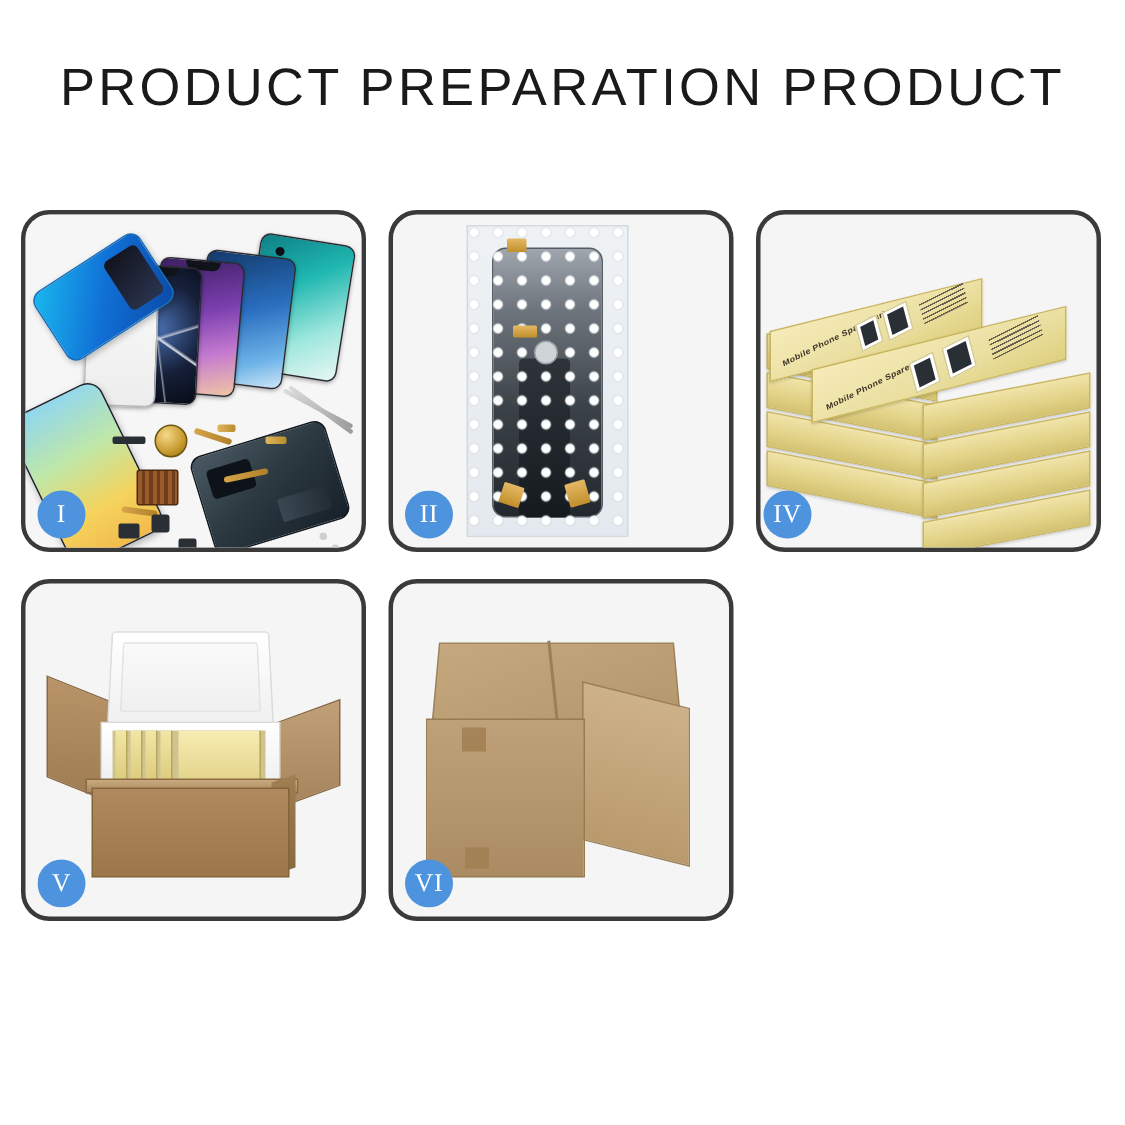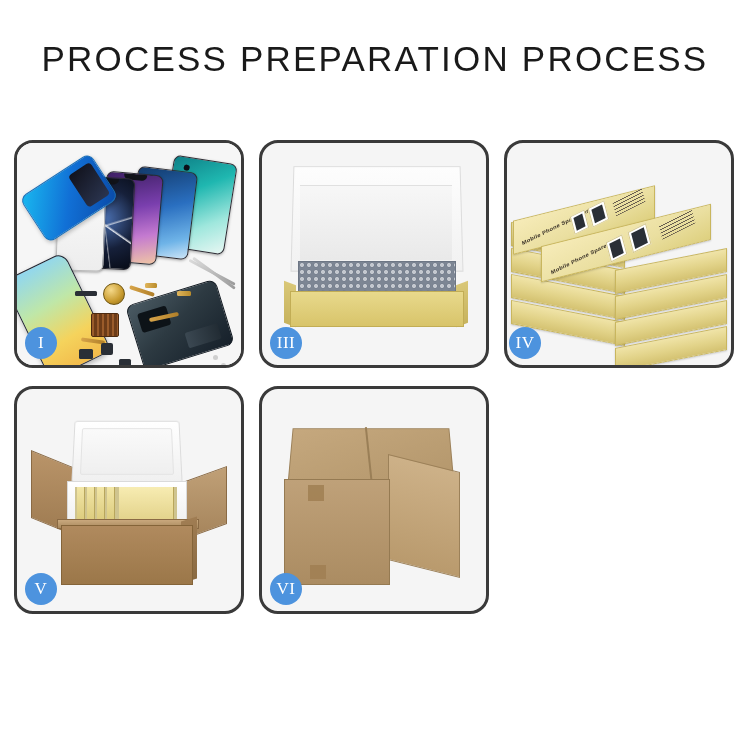--- a/index.html
+++ b/index.html
@@ -355,21 +355,21 @@
     transform:skewY(14deg);
   }
   .c6-tape {
     position:absolute; background:#a07f52; opacity:.85;
   }
 </style>
 </head>
 <body>
 
 <div class="header">
-  <div class="title">PROCESS PREPARATION PROCESS</div>
+  <div class="title">PRODUCT PREPARATION PRODUCT</div>
 </div>
 
 <div class="grid">
 
   <div class="panel">
     <div class="panel-art">
       <div class="p1-bg"></div>
 
       <div class="ph ph-teal">
           <span class="ph-punch"></span>
@@ -410,32 +410,36 @@
       <div class="cmp light" style="left:204px; top:220px; width:5px; height:5px; border-radius:50%;"></div>
 
       <div class="tweezers">
         <div class="tw-arm" style="right:0; top:10px; transform:rotate(28deg);"></div>
         <div class="tw-arm" style="right:0; top:14px; transform:rotate(36deg);"></div>
       </div>
     </div>
     <div class="badge">I</div>
   </div>
 
-
   <div class="panel">
     <div class="panel-art">
-      <div class="b3-lid"></div>
-      <div class="b3-lid-inner"></div>
-      <div class="b3-foam"></div>
-      <div class="b3-box-left"></div>
-      <div class="b3-box-right"></div>
-      <div class="b3-box-front"></div>
+      <div class="bw-wrap">
+        <div class="bw-screen"></div>
+        <div class="bw-screen-dark"></div>
+        <div class="bw-home"></div>
+        <div class="bw-tab" style="left:26px; top:8px; width:13px; height:9px;"></div>
+        <div class="bw-tab" style="left:30px; top:66px; width:16px; height:8px;"></div>
+        <div class="bw-tab" style="left:22px; top:172px; width:14px; height:14px; transform:rotate(18deg);"></div>
+        <div class="bw-tab" style="left:66px; top:170px; width:14px; height:16px; transform:rotate(-16deg);"></div>
+        <div class="bw-bubbles"></div>
+      </div>
     </div>
-    <div class="badge">III</div>
+    <div class="badge">II</div>
   </div>
+
 
   <div class="panel">
     <div class="panel-art">
       <div class="stack">
 
         <div class="sbox" style="left:0px;   top:66px;  width:112px; height:22px; transform:skewY(11deg);"></div>
         <div class="sbox" style="left:0px;   top:92px;  width:112px; height:22px; transform:skewY(11deg);"></div>
         <div class="sbox" style="left:0px;   top:118px; width:112px; height:22px; transform:skewY(11deg);"></div>
         <div class="sbox" style="left:0px;   top:144px; width:112px; height:22px; transform:skewY(11deg);"></div>
 

